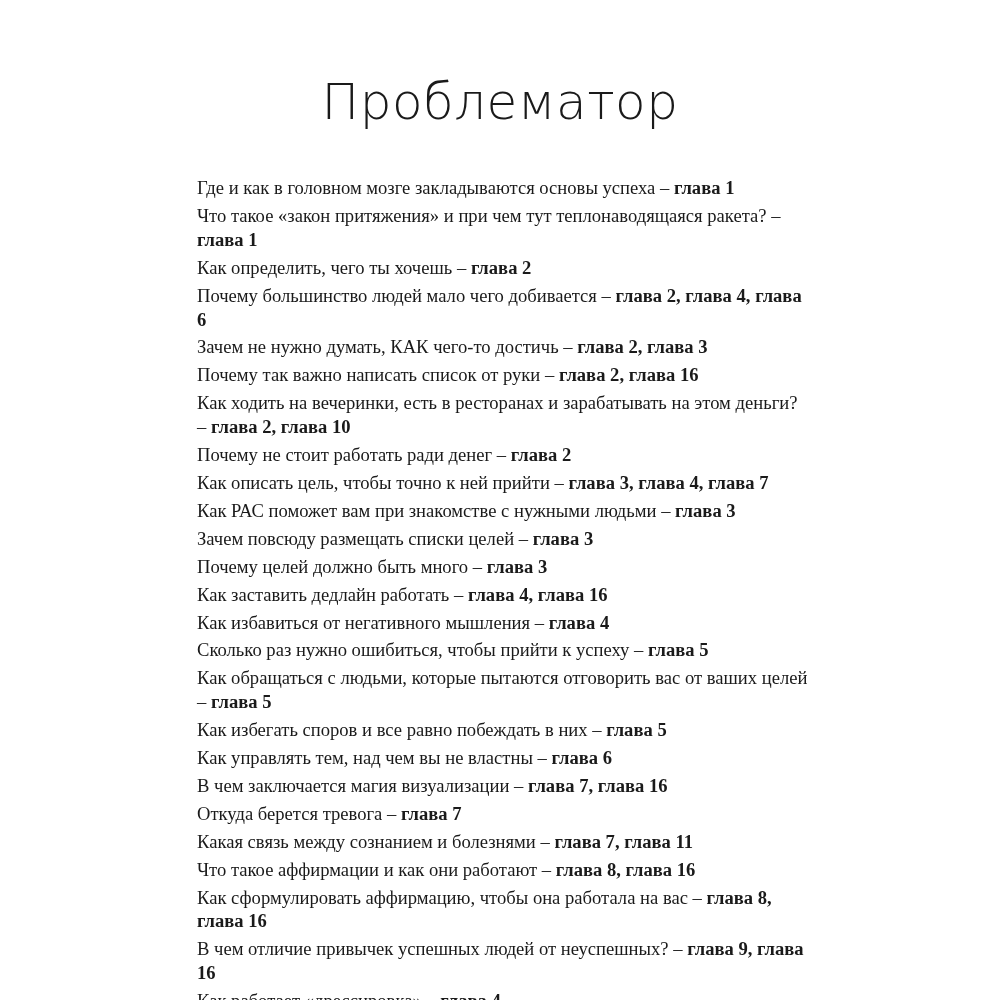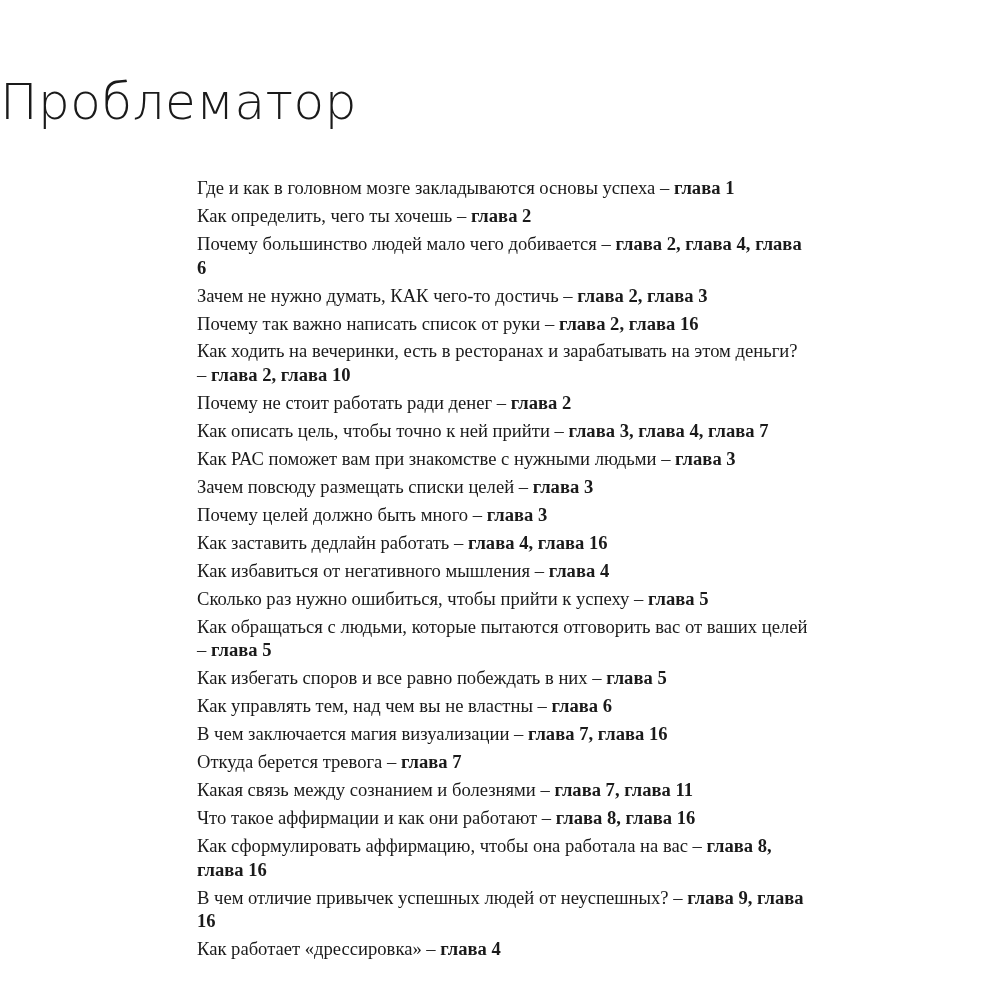--- a/index.html
+++ b/index.html
@@ -12,20 +12,21 @@
       height: 1000px;
       position: relative;
       overflow: hidden;
       color: #1a1a1a;
     }
     .page-title {
       position: absolute;
       top: 72px;
       left: 0;
       width: 1000px;
+      text-align: center;
       font-family: "DejaVu Sans", sans-serif;
       font-weight: 300;
       font-size: 50px;
       letter-spacing: 0.5px;
       color: #1a1a1a;
       margin: 0;
       line-height: 60px;
     }
     .entries {
       position: absolute;
@@ -54,20 +55,21 @@
       font-weight: bold;
     }
   </style>
 </head>
 <body>
 
 <h1 class="page-title">Проблематор</h1>
 
 <ul class="entries">
   <li class="entry"><span class="entry-text">Где и как в головном мозге закладываются основы успеха</span><span class="entry-dash"> – </span><span class="entry-refs">глава 1</span></li>
+  <li class="entry"><span class="entry-text">Что такое «закон притяжения» и при чем тут теплонаводящаяся ракета?</span><span class="entry-dash"> – </span><span class="entry-refs">глава 1</span></li>
   <li class="entry"><span class="entry-text">Как определить, чего ты хочешь</span><span class="entry-dash"> – </span><span class="entry-refs">глава 2</span></li>
   <li class="entry"><span class="entry-text">Почему большинство людей мало чего добивается</span><span class="entry-dash"> – </span><span class="entry-refs">глава 2, глава 4, глава 6</span></li>
   <li class="entry"><span class="entry-text">Зачем не нужно думать, КАК чего-то достичь</span><span class="entry-dash"> – </span><span class="entry-refs">глава 2, глава 3</span></li>
   <li class="entry"><span class="entry-text">Почему так важно написать список от руки</span><span class="entry-dash"> – </span><span class="entry-refs">глава 2, глава 16</span></li>
   <li class="entry"><span class="entry-text">Как ходить на вечеринки, есть в ресторанах и зарабатывать на этом деньги?</span><span class="entry-dash"> – </span><span class="entry-refs">глава 2, глава 10</span></li>
   <li class="entry"><span class="entry-text">Почему не стоит работать ради денег</span><span class="entry-dash"> – </span><span class="entry-refs">глава 2</span></li>
   <li class="entry"><span class="entry-text">Как описать цель, чтобы точно к ней прийти</span><span class="entry-dash"> – </span><span class="entry-refs">глава 3, глава 4, глава 7</span></li>
   <li class="entry"><span class="entry-text">Как РАС поможет вам при знакомстве с нужными людьми</span><span class="entry-dash"> – </span><span class="entry-refs">глава 3</span></li>
   <li class="entry"><span class="entry-text">Зачем повсюду размещать списки целей</span><span class="entry-dash"> – </span><span class="entry-refs">глава 3</span></li>
   <li class="entry"><span class="entry-text">Почему целей должно быть много</span><span class="entry-dash"> – </span><span class="entry-refs">глава 3</span></li>

